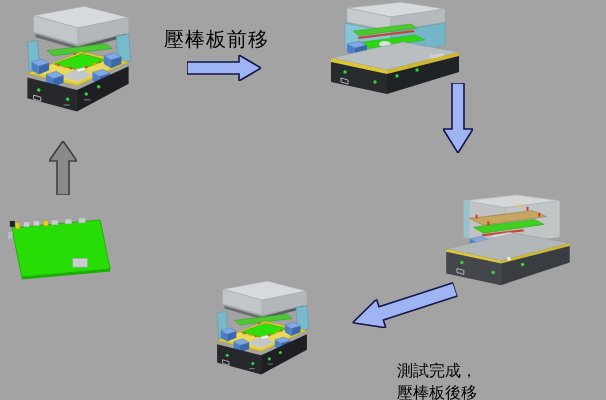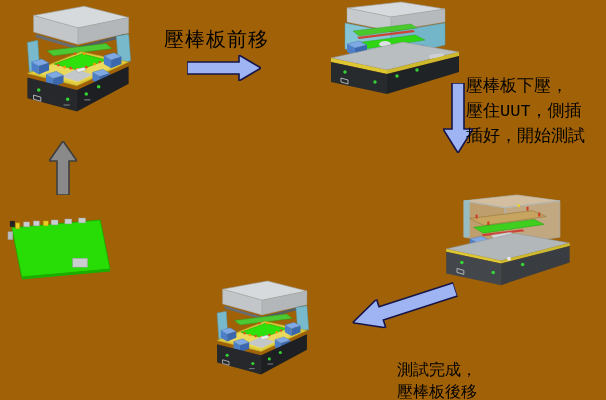--- a/index.html
+++ b/index.html
@@ -1,18 +1,18 @@
 <!DOCTYPE html>
 <html><head>
 <meta charset="utf-8">
 <style>
   html,body{margin:0;padding:0;background:#fff;}
   .canvas{
-    position:relative;width:606px;height:400px;background:#a16207;overflow:hidden;
-    font-family:Liberation Mono, monospace;color:#000;
+    position:relative;width:606px;height:400px;background:#a3a3a3;overflow:hidden;
+    font-family:Liberation Serif, serif;color:#000;
   }
   .abs{position:absolute;}
   .lbl{position:absolute;color:#000;white-space:pre-line;}
   #lbl-forward{left:164px;top:26px;font-size:20px;letter-spacing:1px;}
   #lbl-press{left:466px;top:74px;font-size:17px;line-height:25px;}
   #lbl-done{left:397px;top:313px;font-size:16px;line-height:22px;margin-top:47px;}
   #lbl-load{left:80px;top:157px;font-size:21px;}
   svg{display:block;}
   .rot-diag{transform:rotate(162deg);transform-origin:50% 50%;}
 </style>
@@ -200,19 +200,16 @@
     </svg>
   </div>
 
   <div class="abs" style="left:49px;top:141px;">
     <svg width="28" height="54" viewBox="0 0 28 54">
       <polygon points="14,0 28,20 20,20 20,54 8,54 8,20 0,20" fill="#8a8a8a" stroke="#3f3f3f" stroke-width="1.6"></polygon>
     </svg>
   </div>
 
   <div class="lbl" id="lbl-forward">壓棒板前移</div>
-  <div class="lbl" id="lbl-press">壓棒板下壓，
-壓住UUT，側插
-插好，開始測試</div>
   <div class="lbl" id="lbl-done">測試完成，
 壓棒板後移</div>
 
 </div>
 
 </body></html>

